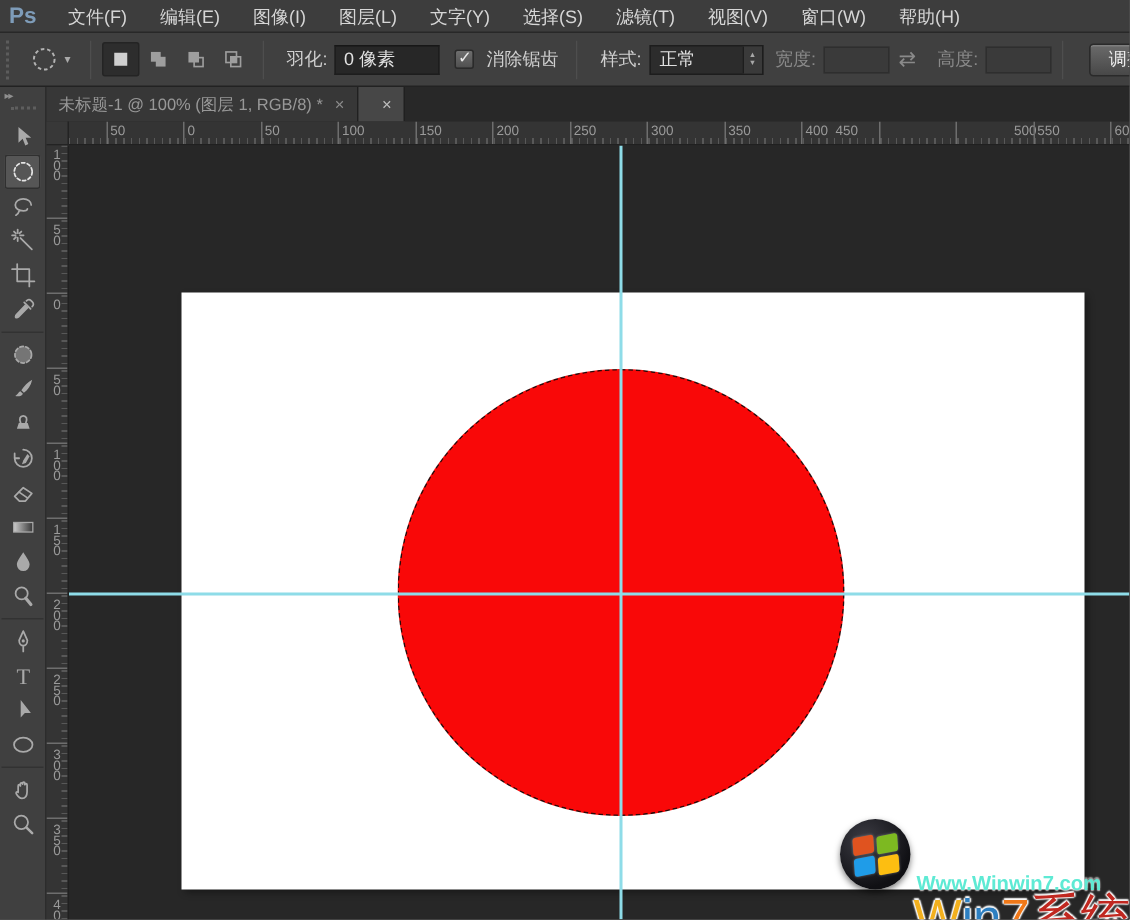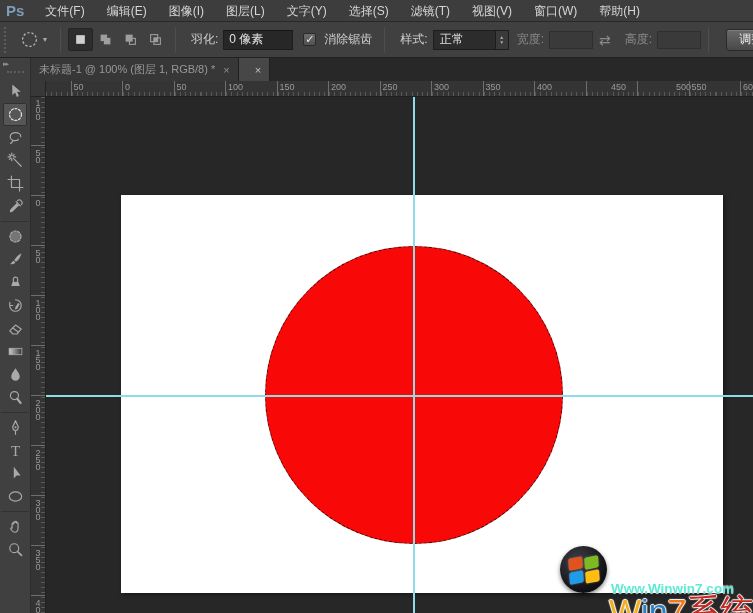--- a/index.html
+++ b/index.html
@@ -334,21 +334,21 @@
       <div class="hlabel" style="left: 285px;">200</div>
       <div class="htick" style="left: 333.5px;"></div>
       <div class="hlabel" style="left: 336.5px;">250</div>
       <div class="htick" style="left: 385px;"></div>
       <div class="hlabel" style="left: 388px;">300</div>
       <div class="htick" style="left: 436.5px;"></div>
       <div class="hlabel" style="left: 439.5px;">350</div>
       <div class="htick" style="left: 488px;"></div>
       <div class="hlabel" style="left: 491px;">400</div>
       <div class="htick" style="left: 539.5px;"></div>
-      <div class="hlabel" style="left: 565px;">450</div>
+      <div class="hlabel" style="left: 511px;">450</div>
       <div class="htick" style="left: 591px;"></div>
       <div class="hlabel" style="left: 594px; margin-left: 36px;">500</div>
       <div class="htick" style="left: 642.5px;"></div>
       <div class="hlabel" style="left: 645.5px;">550</div>
       <div class="htick" style="left: 694px;"></div>
       <div class="hlabel" style="left: 697px;">600</div>
     </div>
   <div id="vruler">
       <div class="minor"></div>
       <div class="vlabel" style="top: 1px;">100</div>

